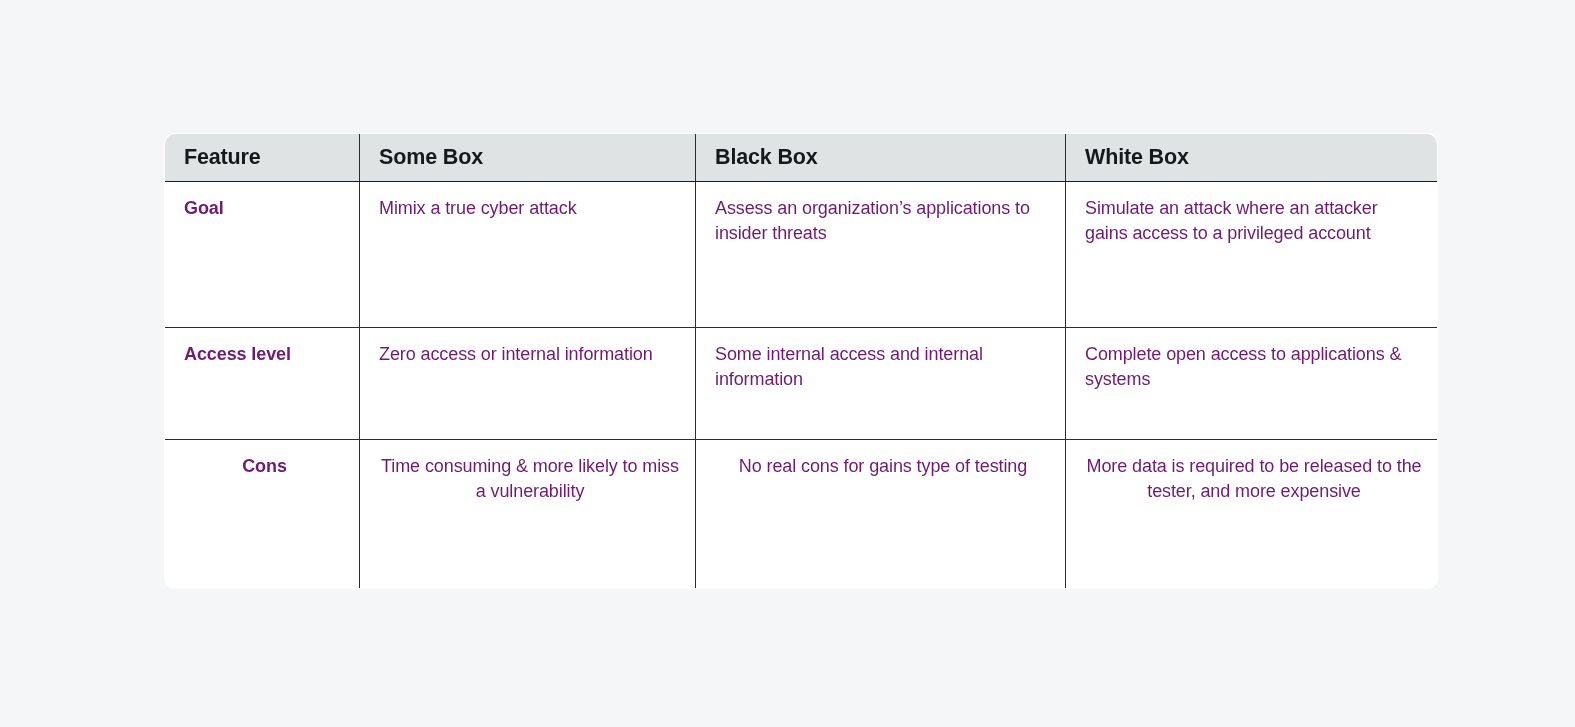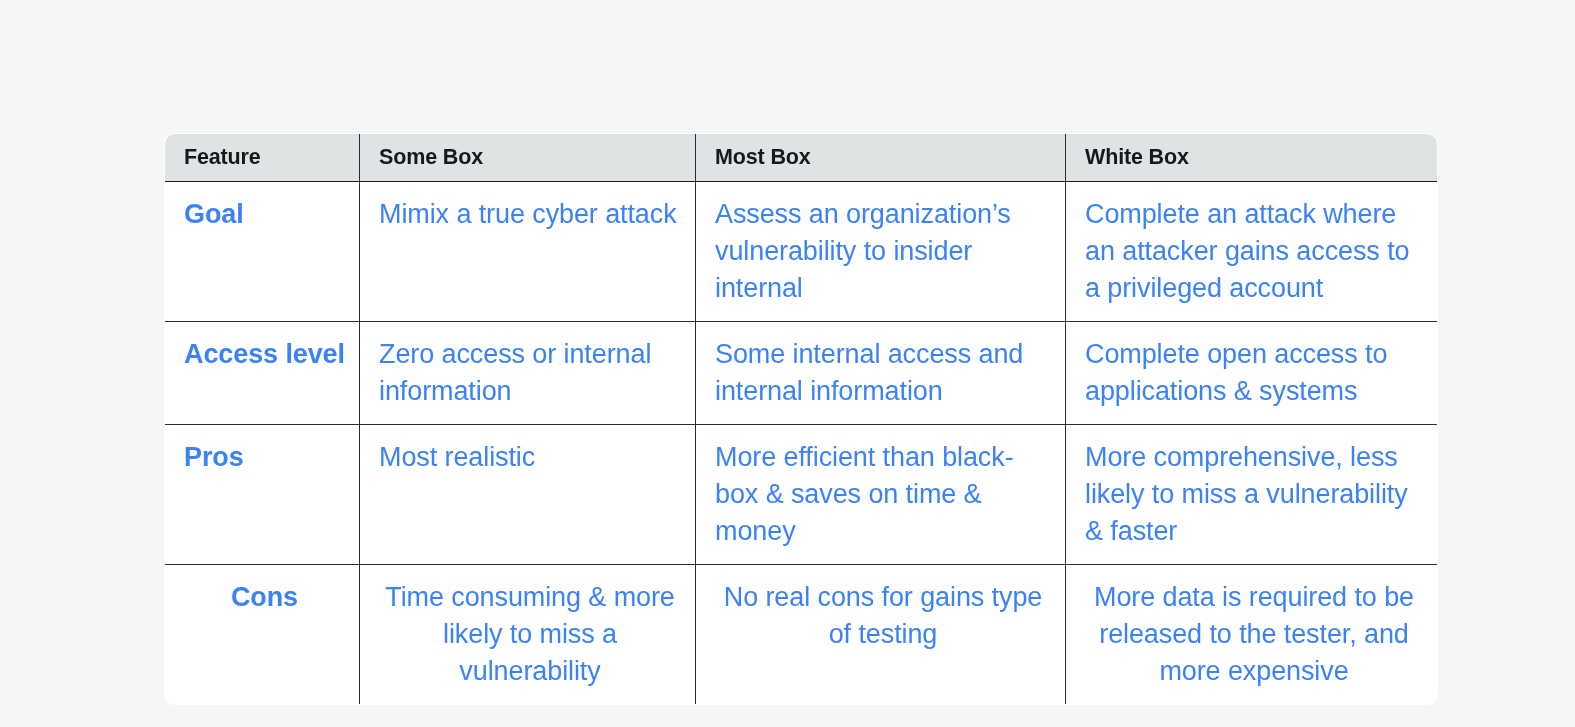--- a/index.html
+++ b/index.html
@@ -64,23 +64,23 @@
     box-sizing: border-box;
     white-space: nowrap;
   }
   thead th:last-child {
     border-right: none;
   }
 
   tbody td {
     padding: 14px 14px 14px 19px;
     vertical-align: top;
-    font-size: 27px;
+    font-size: 18px;
     line-height: 1.37;
-    color: #3b82f6;
+    color: #701a75;
     letter-spacing: -0.1px;
     border-right: 1.3px solid #2a2d2f;
     border-bottom: 1.2px solid #2a2d2f;
     box-sizing: border-box;
   }
   tbody td:last-child {
     border-right: none;
   }
   tbody tr:last-child td {
     border-bottom: none;
@@ -105,42 +105,36 @@
       <colgroup>
         <col class="c-feature">
         <col class="c-black">
         <col class="c-grey">
         <col class="c-white">
       </colgroup>
       <thead>
         <tr>
           <th>Feature</th>
           <th>Some Box</th>
-          <th>Most Box</th>
+          <th>Black Box</th>
           <th>White Box</th>
         </tr>
       </thead>
       <tbody>
         <tr class="row-goal">
           <td class="row-label">Goal</td>
           <td>Mimix a true cyber attack</td>
-          <td>Assess an organization’s vulnerability to insider internal</td>
-          <td>Complete an attack where an attacker gains access to a privileged account</td>
+          <td>Assess an organization’s applications to insider threats</td>
+          <td>Simulate an attack where an attacker gains access to a privileged account</td>
         </tr>
         <tr class="row-access">
           <td class="row-label">Access level</td>
           <td>Zero access or internal information</td>
           <td>Some internal access and internal information</td>
           <td>Complete open access to applications &amp; systems</td>
-        </tr>
-        <tr class="row-pros">
-          <td class="row-label">Pros</td>
-          <td>Most realistic</td>
-          <td>More efficient than black-box &amp; saves on time &amp; money</td>
-          <td>More comprehensive, less likely to miss a vulnerability &amp; faster</td>
         </tr>
         <tr class="row-cons">
           <td class="row-label">Cons</td>
           <td>Time consuming &amp; more likely to miss a vulnerability</td>
           <td>No real cons for gains type of testing</td>
           <td>More data is required to be released to the tester, and more expensive</td>
         </tr>
       </tbody>
     </table>
   </div>

